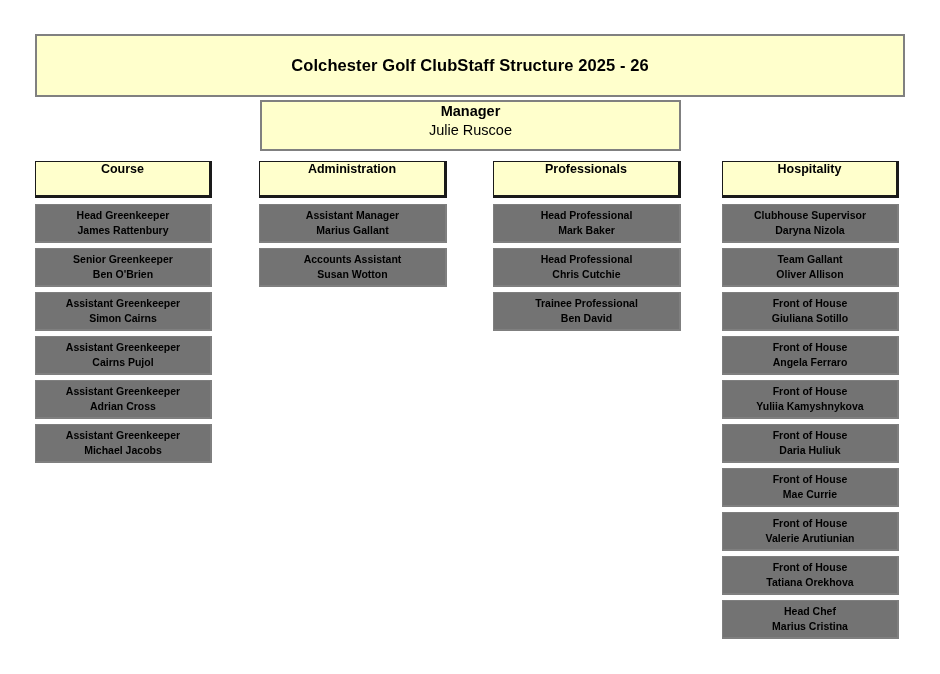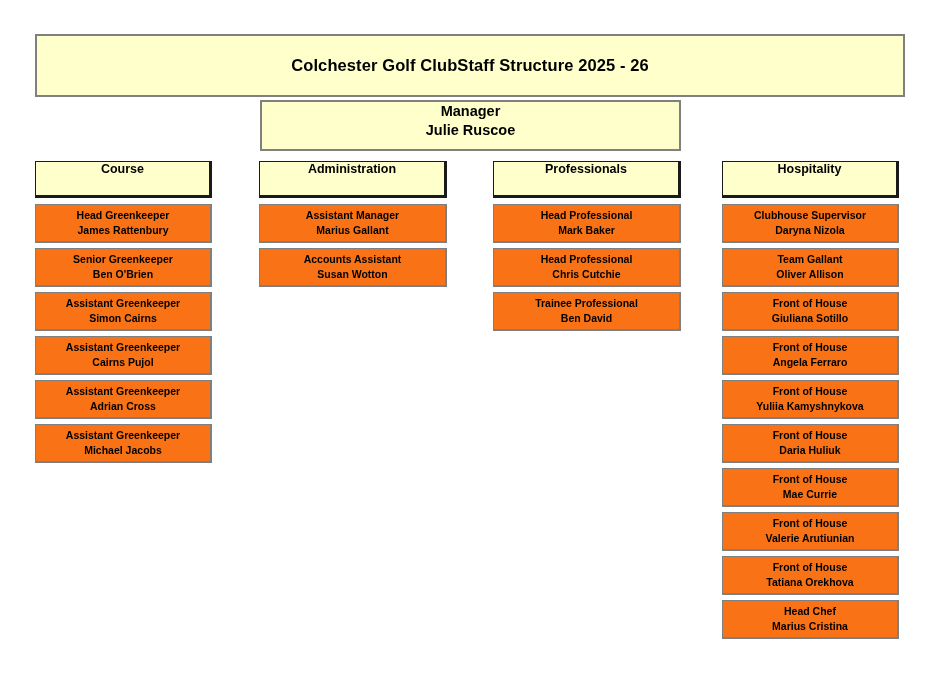--- a/index.html
+++ b/index.html
@@ -60,21 +60,21 @@
     flex-direction: column;
     align-items: center;
     line-height: 1.3;
   }
   .manager-role {
     font-size: 14.5px;
     font-weight: bold;
   }
   .manager-name {
     font-size: 14.5px;
-    font-weight: bold;
+    font-weight: normal;
   }
 
   
   .column {
     position: absolute;
     top: 161px;
   }
   .col-0 { left: 35px;  width: 177px; }
   .col-1 { left: 259px; width: 188px; }
   .col-2 { left: 493px; width: 188px; }
@@ -91,21 +91,21 @@
     align-items: flex-start;
     justify-content: center;
     margin-bottom: 6px;
   }
   .col-header-label {
     font-size: 12.5px;
     font-weight: bold;
   }
 
   .entry-box {
-    background: #f97316;
+    background: #737373;
     border: 1px solid #7f7f7f;
     border-right-width: 2px;
     border-bottom-width: 2px;
     box-sizing: border-box;
     height: 39px;
     margin-bottom: 5px;
     display: flex;
     flex-direction: column;
     align-items: center;
     justify-content: center;

